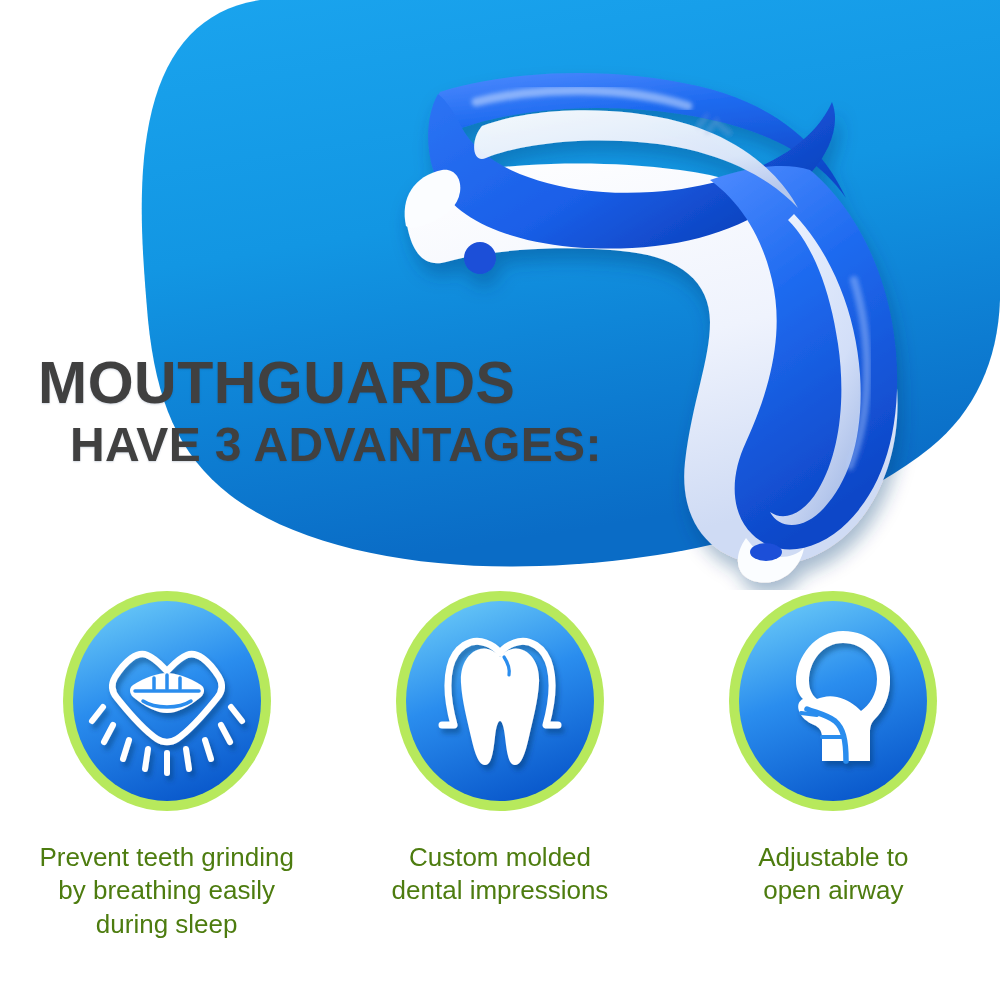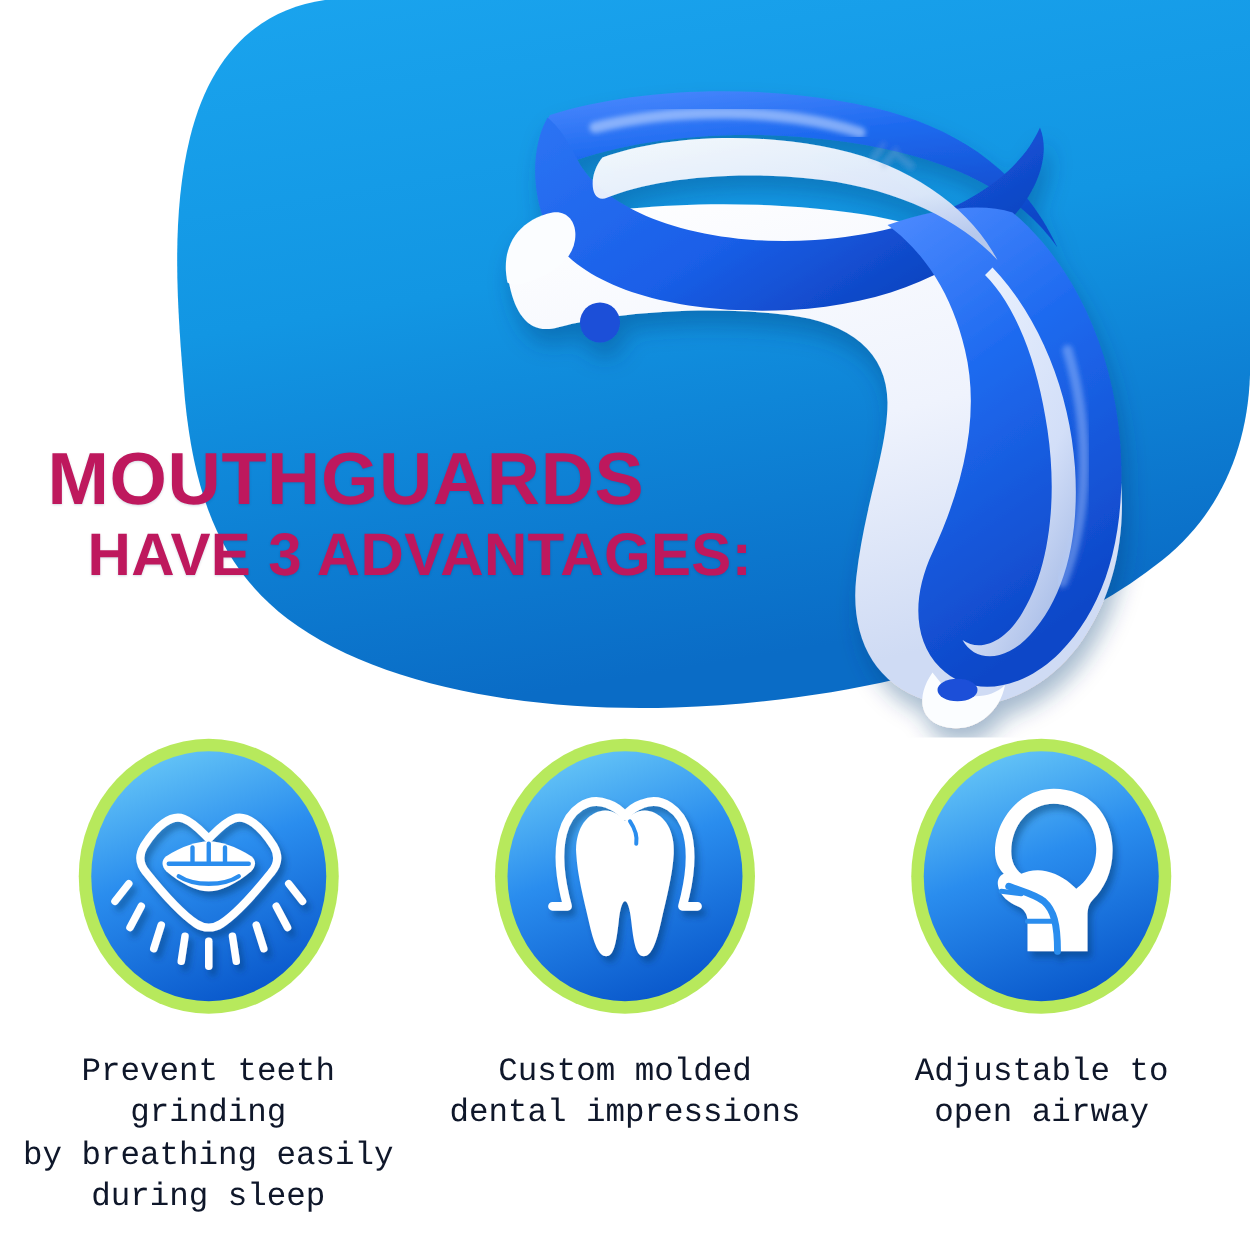--- a/index.html
+++ b/index.html
@@ -34,21 +34,21 @@
     width: 640px;
     height: 560px;
   }
 
   
   .headline {
     position: absolute;
     left: 38px;
     top: 352px;
     width: 700px;
-    color: #be185d;
+    color: #404040;
     text-shadow: 0 1px 2px rgba(0,40,90,0.18);
   }
   .headline .line1 {
     display: block;
     font-size: 59px;
     font-weight: bold;
     letter-spacing: 0.5px;
     line-height: 1.06;
     white-space: nowrap;
   }
@@ -84,26 +84,25 @@
     height: 232px;
     display: flex;
     align-items: center;
     justify-content: center;
   }
   .badge svg { display: block; }
 
   .caption {
     margin-top: 24px;
     text-align: center;
-    color: #0f172a;
+    color: #4d7c0f;
     font-size: 26px;
     line-height: 1.28;
     font-weight: normal;
     white-space: pre-line;
-    font-family: Liberation Mono, monospace;
   }
 </style>
 </head>
 <body>
 
 <div class="poster">
 
   <div class="blob-layer">
     <svg width="1000" height="1000" viewBox="0 0 1000 1000" xmlns="http://www.w3.org/2000/svg">
       <defs>

